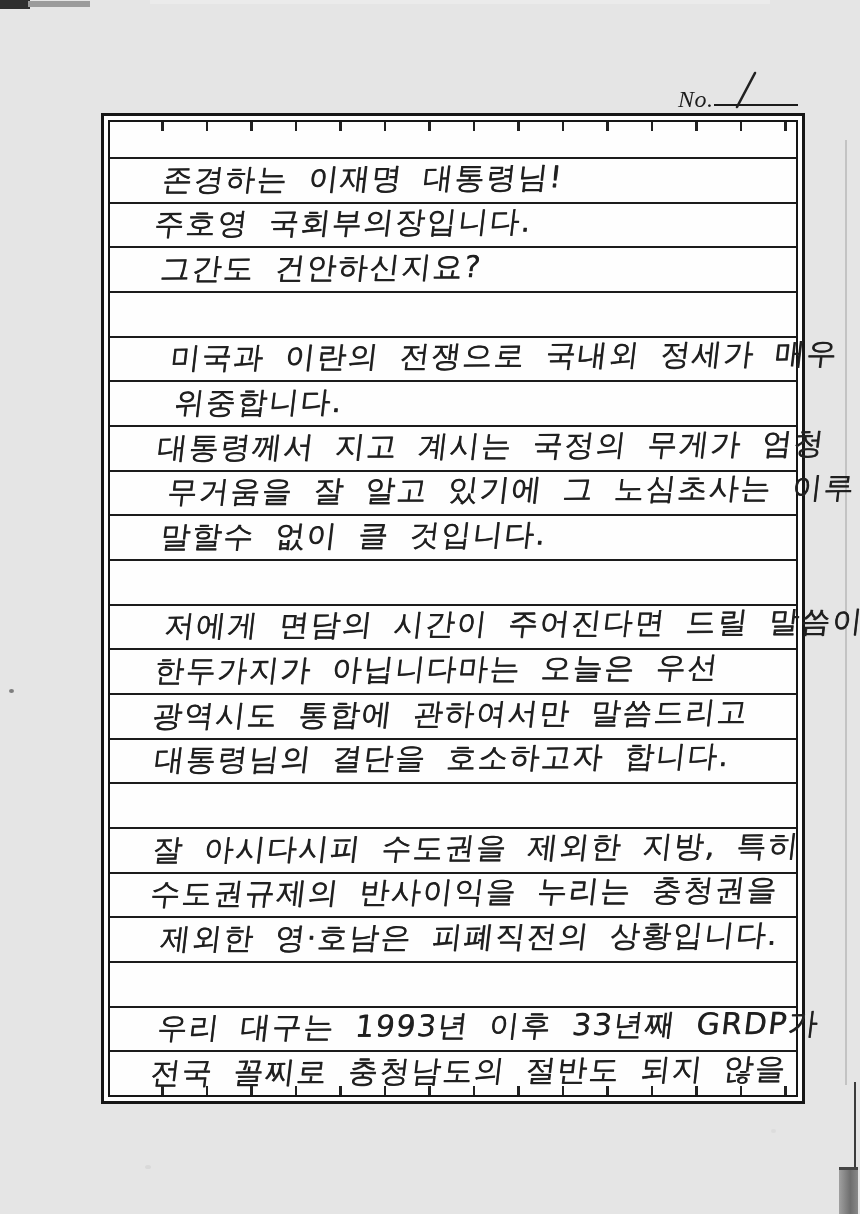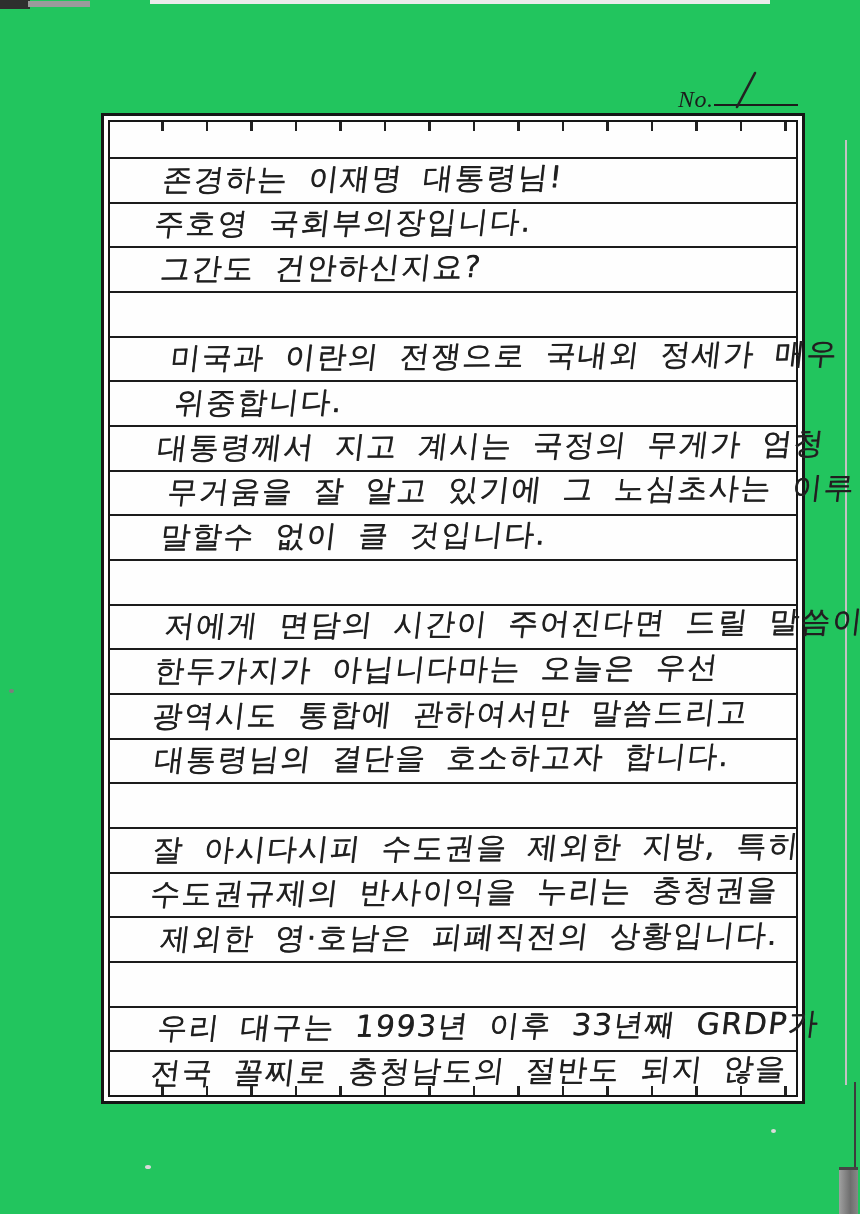--- a/index.html
+++ b/index.html
@@ -1,21 +1,21 @@
 <!DOCTYPE html>
 <html><head>
 <meta charset="utf-8">
 <style>
   html, body { margin: 0; padding: 0; }
   body { background: #ffffff; }
   .canvas {
     position: relative;
     width: 860px;
     height: 1214px;
-    background: #22c55e;
+    background: #e5e5e5;
     overflow: hidden;
     font-family: "DejaVu Sans", sans-serif;
   }
 
   
   .smudge { position: absolute; pointer-events: none; }
   .smudge.topleft-dark { left: 0; top: 0; width: 30px; height: 9px; background: #2e2e2e; }
   .smudge.topleft-gray { left: 28px; top: 1px; width: 62px; height: 6px; background: #9b9b9b; }
   .smudge.top-streak  { left: 150px; top: 0; width: 620px; height: 4px; background: #ebebeb; }
   .smudge.right-line-faint { left: 845px; top: 140px; width: 2px; height: 945px; background: #c3c3c3; }

